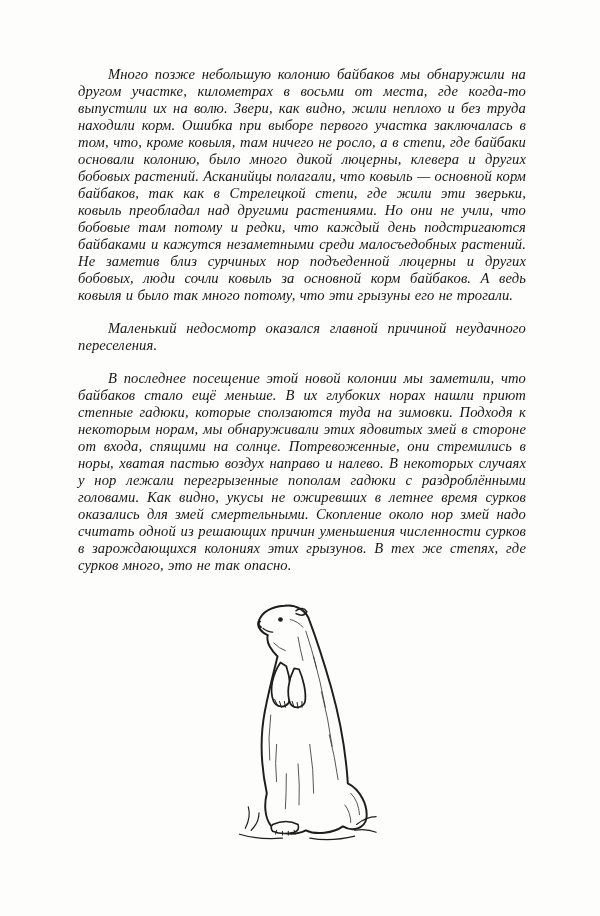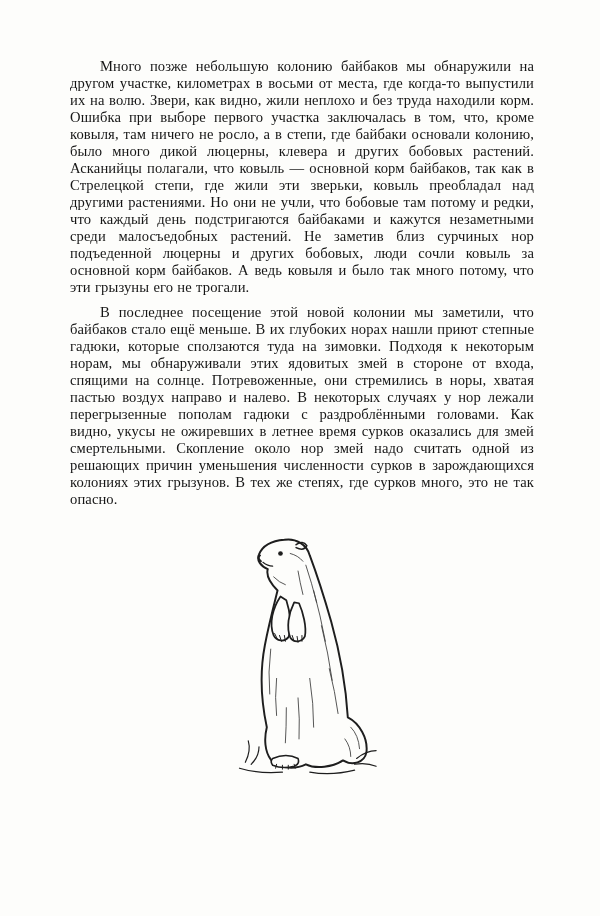--- a/index.html
+++ b/index.html
@@ -14,41 +14,43 @@
     margin: 0 auto;
     background: #fdfdfb;
     overflow: hidden;
     font-family: "Liberation Serif", "DejaVu Serif", serif;
     color: #161616;
   }
   .text-block {
     padding: 50px 58px 0 62px;
   }
   .para {
-    margin: 8px;
+    margin: 16px;
     font-size: 14.6px;
     line-height: 17px;
     text-align: justify;
     text-indent: 30px;
     letter-spacing: 0.1px;
     word-spacing: 0.5px;
+    font-style: italic;
   }
   .illustration {
     margin-top: 24px;
     display: flex;
     justify-content: center;
   }
 </style>
 </head>
 <body>
 
 <div class="page">
 
   <div class="text-block">
     <p class="para" lang="ru">Много позже небольшую колонию байбаков мы обнаружили на другом участке, километрах в восьми от места, где когда-то выпустили их на волю. Звери, как видно, жили неплохо и без труда находили корм. Ошибка при выборе первого участка заключалась в том, что, кроме ковыля, там ничего не росло, а в степи, где байбаки основали колонию, было много дикой люцерны, клевера и других бобовых растений. Асканийцы полагали, что ковыль — основной корм байбаков, так как в Стрелецкой степи, где жили эти зверьки, ковыль преобладал над другими растениями. Но они не учли, что бобовые там потому и редки, что каждый день подстригаются байбаками и кажутся незаметными среди малосъедобных растений. Не заметив близ сурчиных нор подъеденной люцерны и других бобовых, люди сочли ковыль за основной корм байбаков. А ведь ковыля и было так много потому, что эти грызуны его не трогали.</p>
+    <p class="para" lang="ru">Маленький недосмотр оказался главной причиной неудачного переселения.</p>
     <p class="para" lang="ru">В последнее посещение этой новой колонии мы заметили, что байбаков стало ещё меньше. В их глубоких норах нашли приют степные гадюки, которые сползаются туда на зимовки. Подходя к некоторым норам, мы обнаруживали этих ядовитых змей в стороне от входа, спящими на солнце. Потревоженные, они стремились в норы, хватая пастью воздух направо и налево. В некоторых случаях у нор лежали перегрызенные пополам гадюки с раздроблёнными головами. Как видно, укусы не ожиревших в летнее время сурков оказались для змей смертельными. Скопление около нор змей надо считать одной из решающих причин уменьшения численности сурков в зарождающихся колониях этих грызунов. В тех же степях, где сурков много, это не так опасно.</p>
   </div>
 
   <div class="illustration">
     <svg viewBox="0 0 180 250" width="176" height="244" role="img" aria-label="marmot-standing-drawing">
       <g stroke="#1e1e1e" fill="none" stroke-linecap="round" stroke-linejoin="round">
 
         <path fill="#fdfdfb" stroke-width="2" d="M74 8
           C 86 6 97 13 100 24
           C 106 40 114 64 122 92

